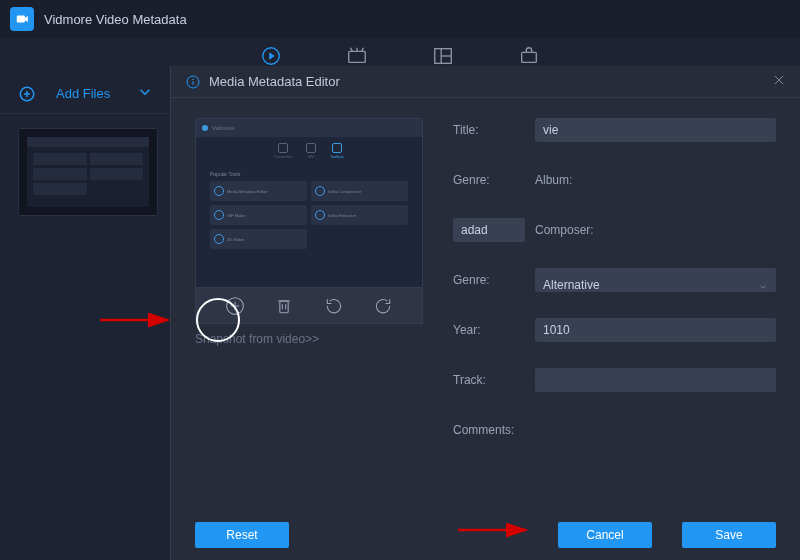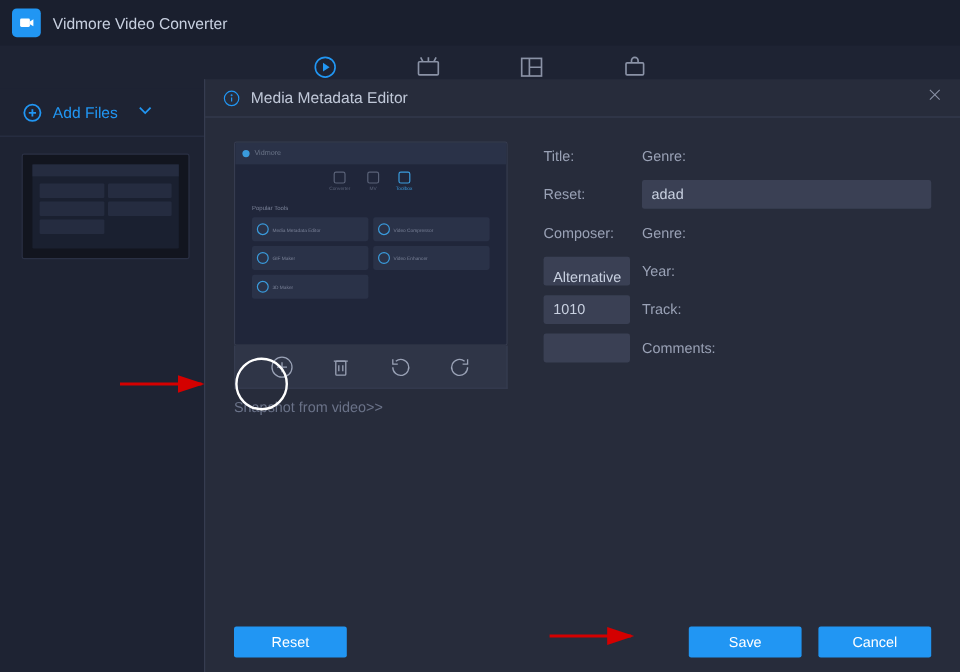--- a/index.html
+++ b/index.html
@@ -6,21 +6,21 @@
 body{width:800px;height:560px;background:#1e2333;color:#a8b0c0;overflow:hidden;position:relative}
 .titlebar{height:38px;background:#1a1f2e;display:flex;align-items:center;padding:0 10px;gap:10px}
 .app-logo{width:24px;height:24px;background:#2196f3;border-radius:4px;display:flex;align-items:center;justify-content:center}
 .app-logo svg{width:14px;height:14px}
 .app-title{font-size:13px;color:#c8d0e0}
 .main-tabs{height:36px;display:flex;align-items:center;justify-content:center;gap:60px;background:#1e2333}
 .tab-icon{width:26px;height:26px;display:flex;align-items:center;justify-content:center;cursor:pointer}
 .tab-icon.active svg{stroke:#2196f3}
 .tab-icon svg{stroke:#8a92a6;width:22px;height:22px;fill:none;stroke-width:1.5}
 .toolbar{height:40px;display:flex;align-items:center;padding:0 18px;border-bottom:1px solid #2a3044}
-.add-files{display:flex;align-items:center;gap:8px;color:#2196f3;font-size:13px;cursor:pointer}
+.add-files{display:flex;align-items:center;gap:20px;color:#2196f3;font-size:13px;cursor:pointer}
 .add-files svg{stroke:#2196f3;width:18px;height:18px;fill:none;stroke-width:2}
 .chev{margin-left:6px}
 .thumb-area{padding:14px 18px}
 .thumb{width:140px;height:88px;background:#12151f;border:1px solid #2a3044;border-radius:2px;position:relative}
 .dialog{position:absolute;left:170px;top:66px;right:0;bottom:0;background:#272c3b;border-left:1px solid #363c50}
 .dlg-head{height:32px;display:flex;align-items:center;padding:0 14px;gap:8px;border-bottom:1px solid #363c50}
 .dlg-head .info-icon{width:16px;height:16px}
 .dlg-head .info-icon svg{stroke:#2196f3;fill:none;width:16px;height:16px;stroke-width:1.5}
 .dlg-title{font-size:13px;color:#c0c8d8;flex:1}
 .dlg-close{cursor:pointer}
@@ -39,47 +39,47 @@
 .sn-sec{padding:6px 14px}
 .sn-h{font-size:5px;color:#7a8298;margin-bottom:4px}
 .sn-grid{display:grid;grid-template-columns:1fr 1fr;gap:4px}
 .sn-card{height:20px;background:#2a3248;border-radius:2px;display:flex;align-items:center;padding:0 4px;gap:3px}
 .sn-ci{width:10px;height:10px;border:0.8px solid #3a9bdc;border-radius:50%}
 .sn-ct{font-size:4px;color:#7a8298}
 .snap-tools{height:36px;background:#2f3547;border:1px solid #363c50;border-top:none;display:flex;align-items:center;justify-content:space-around;padding:0 14px}
 .snap-btn{width:22px;height:22px;display:flex;align-items:center;justify-content:center;cursor:pointer}
 .snap-btn svg{stroke:#9aa2b6;fill:none;width:20px;height:20px;stroke-width:1.3}
 .snap-label{font-size:12px;color:#6a7288;margin-top:8px}
-.right-col{flex:1;display:grid;grid-template-columns:72px 1fr;gap:8px 10px;align-content:start}
+.right-col{flex:1;display:grid;grid-template-columns:72px 1fr;gap:26px 10px;align-content:start}
 .fld-label{font-size:12px;color:#9aa2b6;height:24px;display:flex;align-items:center}
 .fld-input{height:24px;background:#3a4054;border:none;border-radius:2px;color:#c8d0e0;font-size:12px;padding:0 8px;outline:none}
 .fld-select{height:24px;background:#3a4054;border:none;border-radius:2px;color:#c8d0e0;font-size:12px;padding:0 8px;display:flex;align-items:flex-end;justify-content:space-between;cursor:pointer}
 .fld-select svg{width:10px;stroke:#9aa2b6;fill:none;stroke-width:1.5}
 .fld-textarea{grid-column:2;height:84px;background:#3a4054;border:none;border-radius:2px;color:#c8d0e0;font-size:12px;padding:6px 8px;outline:none;resize:none;font-family:inherit}
-.dlg-foot{position:absolute;bottom:12px;left:0;right:0;display:flex;padding:0 24px;gap:14px}
+.dlg-foot{position:absolute;bottom:12px;left:0;right:0;display:flex;padding:0 24px;gap:30px}
 .btn{width:94px;height:26px;border:none;border-radius:2px;font-size:12px;cursor:pointer;color:#fff}
 .btn-reset{background:#2196f3}
 .btn-save{background:#2196f3}
 .btn-cancel{background:#2196f3}
 .spacer{flex:1}
 .arrow-anno{position:absolute;pointer-events:none}
 .arrow-anno svg{overflow:visible}
 .circle-anno{position:absolute;pointer-events:none;border:2.5px solid #fff;border-radius:50%}
 </style>
 </head>
 <body>
 
 <div class="titlebar">
   <div class="app-logo">
     <svg viewBox="0 0 24 24">
         <rect x="3" y="6" width="14" height="12" rx="2" fill="#fff"></rect>
         <path d="M17 10 L22 7 L22 17 L17 14 Z" fill="#fff"></path>
       </svg>
   </div>
-  <div class="app-title">Vidmore Video Converter</div>
+  <div class="app-title">Vidmore Video Metadata</div>
 </div>
 
 <div class="main-tabs">
   <div class="tab-icon active">
     <svg viewBox="0 0 24 24">
         <circle cx="12" cy="12" r="9"></circle>
         <polygon points="10,8 16,12 10,16" fill="#2196f3" stroke="none"></polygon>
       </svg>
   </div>
   <div class="tab-icon">
@@ -228,44 +228,45 @@
               <path d="M20 12 a8 8 0 1 1 -3 -6"></path>
               <polyline points="20 4 20 9 15 9"></polyline>
             </svg>
         </div>
       </div>
       <div class="snap-label">Snapshot from video&gt;&gt;</div>
     </div>
 
     <div class="right-col">
       <div class="fld-label">Title:</div>
+      <input class="fld-input" value="vie" style="">
       <div class="fld-label">Genre:</div>
-      <div class="fld-label">Reset:</div>
+      <div class="fld-label">Album:</div>
       <input class="fld-input" value="adad" style="">
       <div class="fld-label">Composer:</div>
       <div class="fld-label">Genre:</div>
       <div class="fld-select">
         <span>Alternative</span>
         <svg viewBox="0 0 24 24">
             <polyline points="6 9 12 15 18 9"></polyline>
           </svg>
       </div>
       <div class="fld-label">Year:</div>
       <input class="fld-input" value="1010" style="">
       <div class="fld-label">Track:</div>
       <input class="fld-input" value="" style="">
       <div class="fld-label">Comments:</div>
     </div>
   </div>
 
   <div class="dlg-foot">
     <button class="btn btn-reset">Reset</button>
     <div class="spacer"></div>
+    <button class="btn btn-cancel">Cancel</button>
     <button class="btn btn-save">Save</button>
-    <button class="btn btn-cancel">Cancel</button>
   </div>
 </div>
 
 <div class="circle-anno" style="left:196px;top:298px;width:44px;height:44px"></div>
 <div class="arrow-anno" style="left:98px;top:310px">
   <svg width="80" height="20">
       <defs>
         <marker id="ah1" markerWidth="10" markerHeight="10" refX="8" refY="3" orient="auto">
           <path d="M0,0 L0,6 L9,3 z" fill="#d40000"></path>
         </marker>

